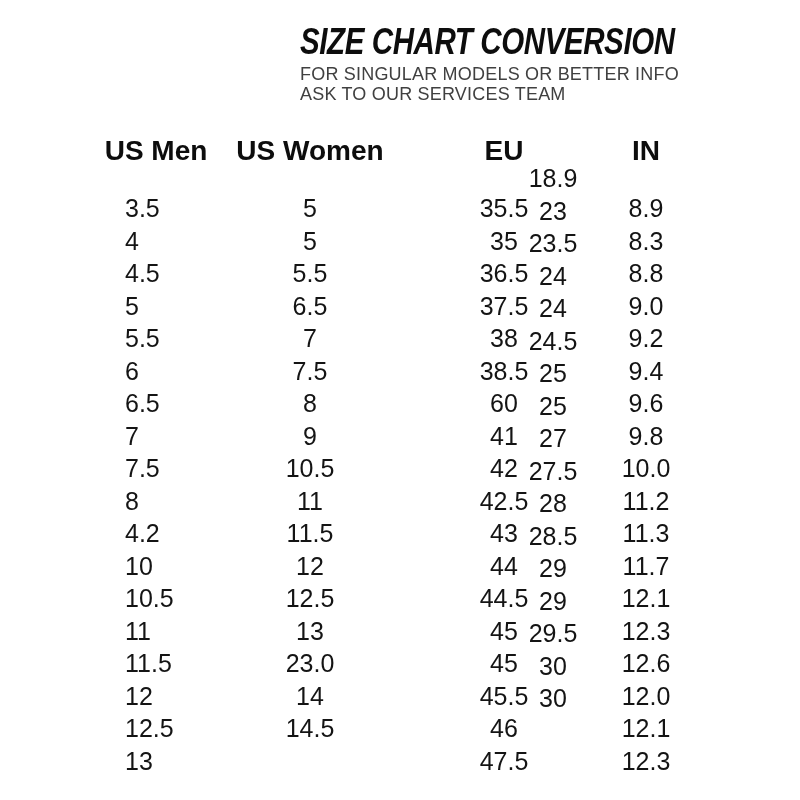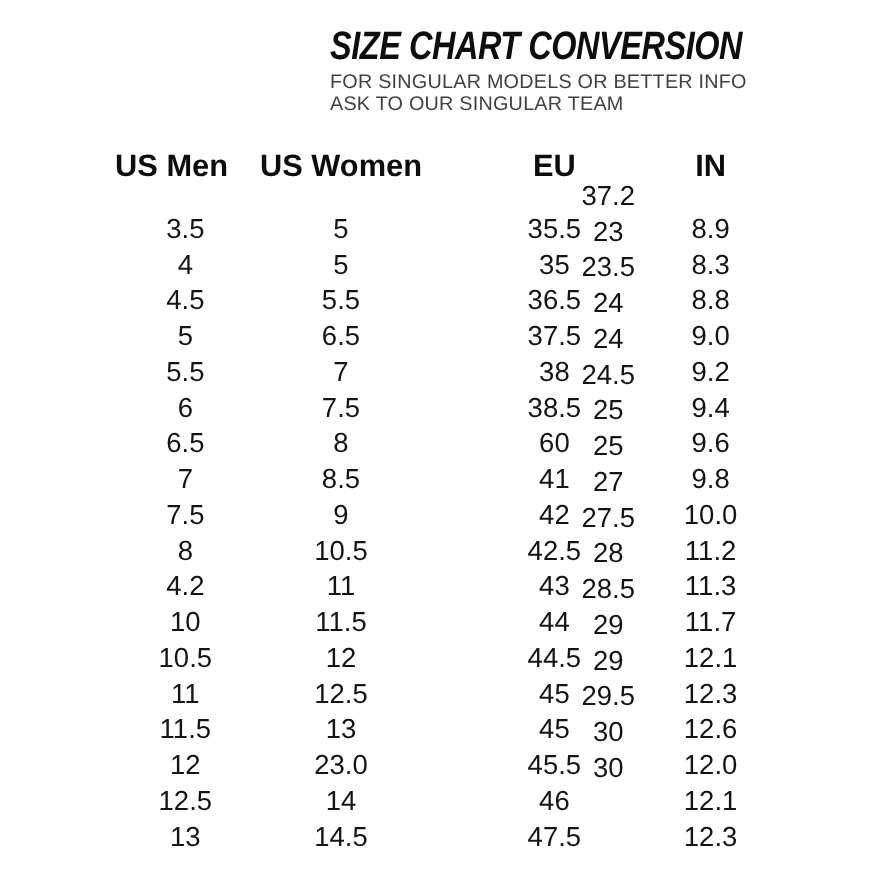--- a/index.html
+++ b/index.html
@@ -43,36 +43,36 @@
     font-size: 28px;
     font-weight: 700;
     line-height: 30px;
     color: #0d0d0d;
     white-space: nowrap;
   }
   .col-values { margin-top: 26px; font-size: 25px; font-weight: 400; color: #141414; }
   .cell { line-height: 32.5px; height: 32.5px; white-space: nowrap; }
 
   .col-usmen   { left: 100px; width: 112px; }
-  .col-usmen .col-values { text-align: center; padding-left: 25px; }
+  .col-usmen .col-values { text-align: left; padding-left: 25px; }
   .col-uswomen { left: 230px; width: 160px; }
   .col-eu      { left: 444px; width: 120px; text-align: center; }
   .col-cm      { left: 493px; width: 120px; }
   .col-in      { left: 586px; width: 120px; }
 </style>
 </head>
 <body>
 
 <div class="page">
 
   <header class="chart-header">
     <h1 class="title">SIZE CHART CONVERSION</h1>
     <p class="subtitle">
       <span>FOR SINGULAR MODELS OR BETTER INFO</span><br>
-      <span>ASK TO OUR SINGULAR TEAM</span>
+      <span>ASK TO OUR SERVICES TEAM</span>
     </p>
   </header>
 
   <main class="table">
 
     <section class="col col-usmen">
       <div class="col-header">US Men</div>
       <div class="col-values">
 
       <div class="cell">3.5</div>
@@ -100,21 +100,20 @@
       <div class="col-header">US Women</div>
       <div class="col-values">
 
       <div class="cell">5</div>
           <div class="cell">5</div>
           <div class="cell">5.5</div>
           <div class="cell">6.5</div>
           <div class="cell">7</div>
           <div class="cell">7.5</div>
           <div class="cell">8</div>
-          <div class="cell">8.5</div>
           <div class="cell">9</div>
           <div class="cell">10.5</div>
           <div class="cell">11</div>
           <div class="cell">11.5</div>
           <div class="cell">12</div>
           <div class="cell">12.5</div>
           <div class="cell">13</div>
           <div class="cell">23.0</div>
           <div class="cell">14</div>
           <div class="cell">14.5</div>
@@ -142,21 +141,21 @@
           <div class="cell">45</div>
           <div class="cell">45.5</div>
           <div class="cell">46</div>
           <div class="cell">47.5</div>
         </div>
     </section>
 
     <section class="col col-cm">
       <div class="col-values">
 
-      <div class="cell">37.2</div>
+      <div class="cell">18.9</div>
           <div class="cell">23</div>
           <div class="cell">23.5</div>
           <div class="cell">24</div>
           <div class="cell">24</div>
           <div class="cell">24.5</div>
           <div class="cell">25</div>
           <div class="cell">25</div>
           <div class="cell">27</div>
           <div class="cell">27.5</div>
           <div class="cell">28</div>

